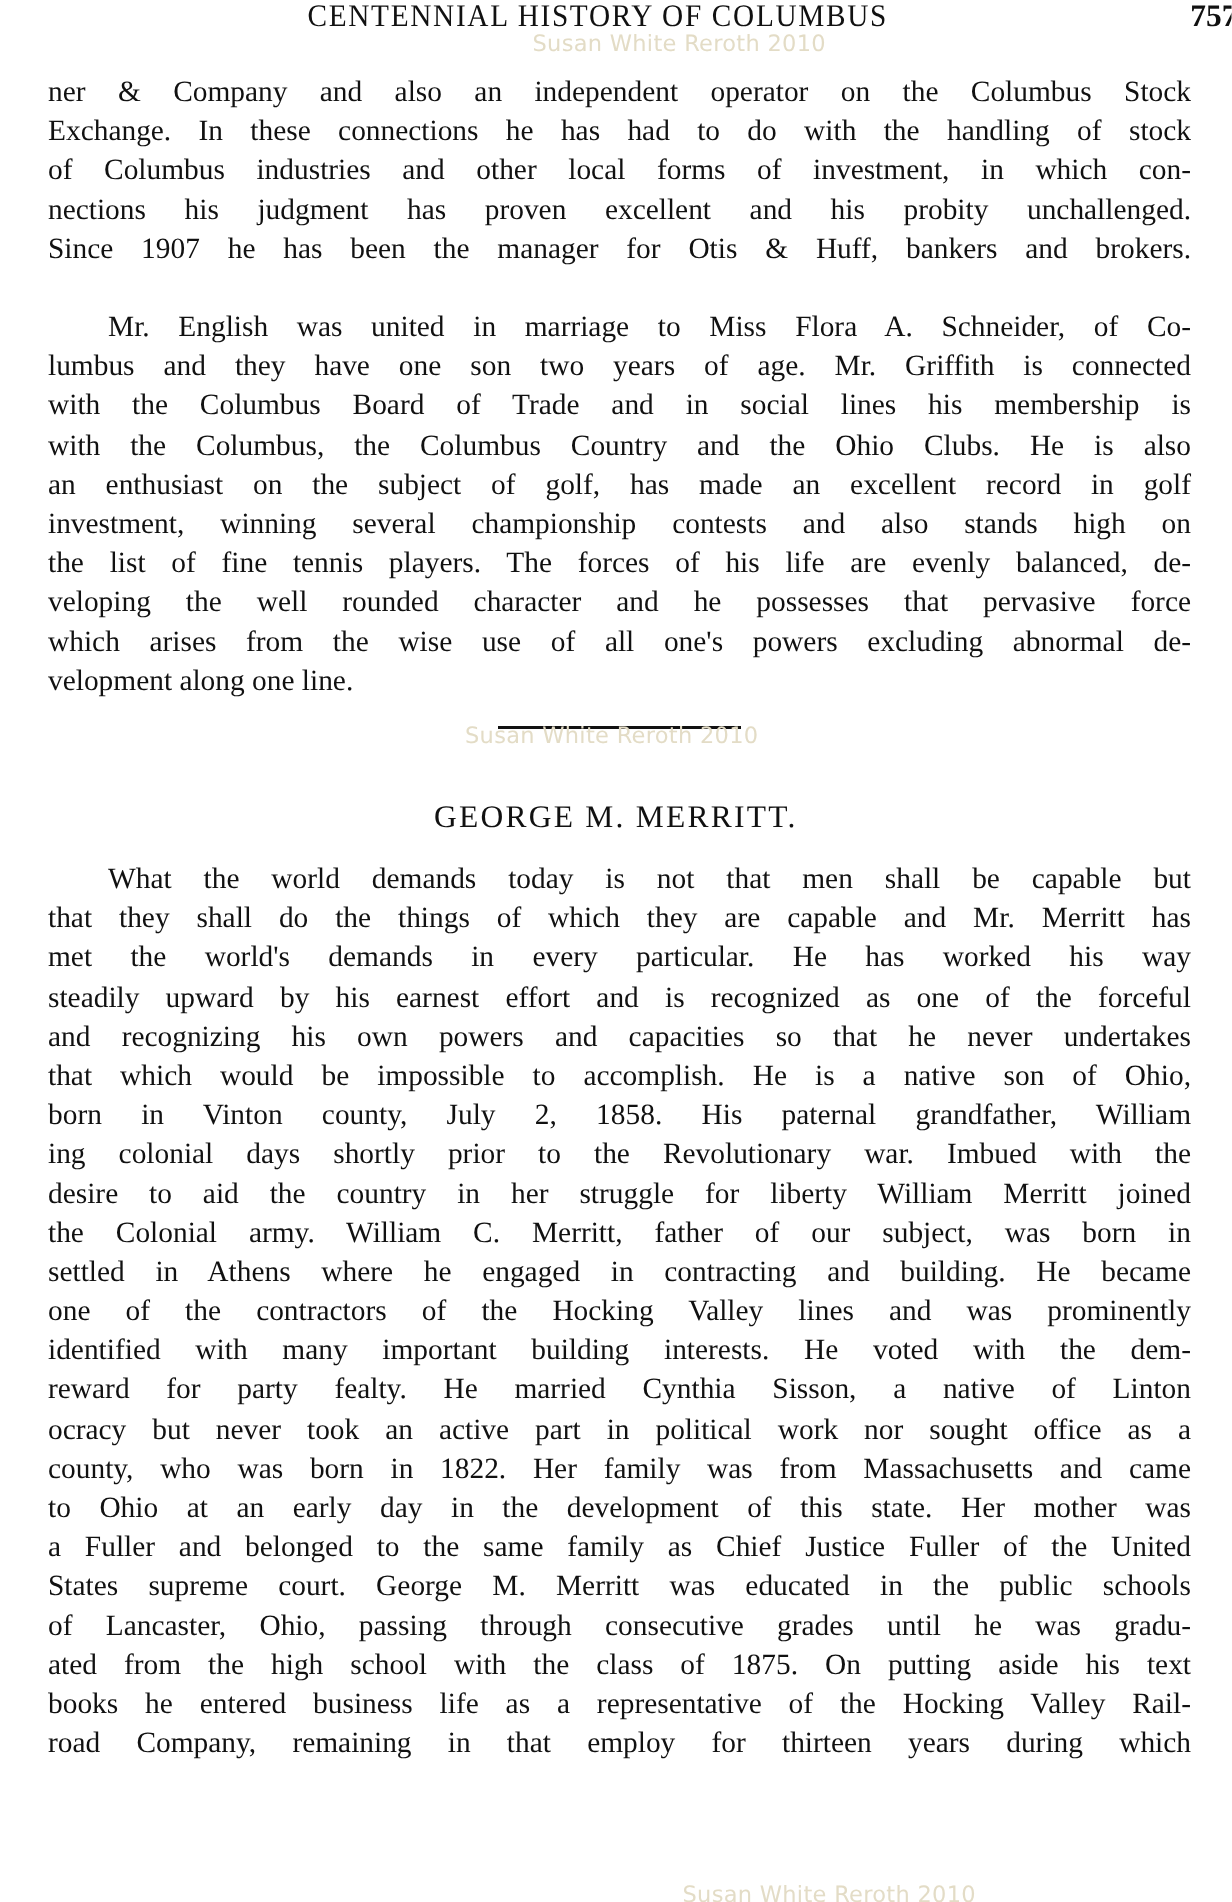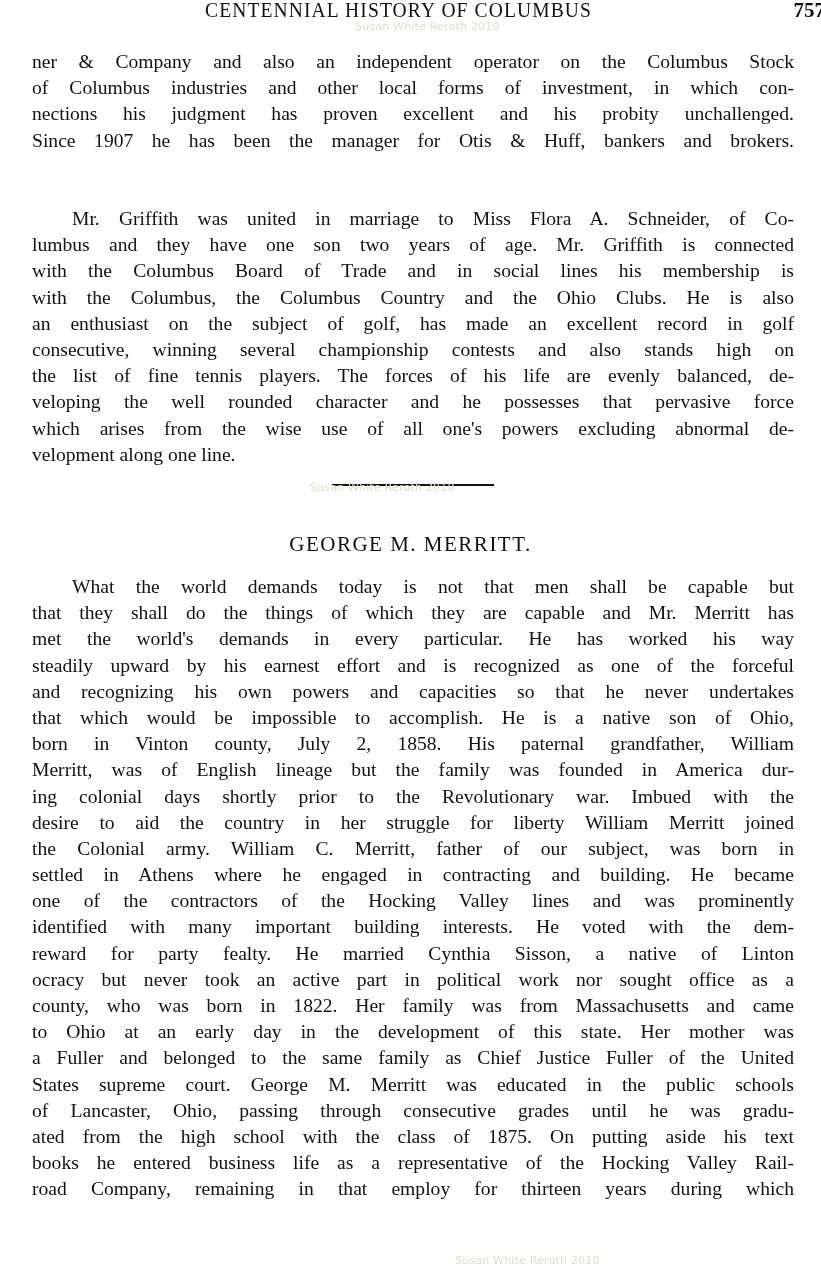--- a/index.html
+++ b/index.html
@@ -45,21 +45,21 @@
       position: absolute;
       right: 27px;
       top: -2px;
       font-size: 21px;
       font-weight: bold;
       white-space: nowrap;
     }
     .watermark {
       position: absolute;
       font-family: "DejaVu Sans", sans-serif;
-      font-size: 11px;
+      font-size: 15px;
       color: #e3dcc6;
       white-space: nowrap;
       letter-spacing: 0.2px;
     }
     .wm-top { left: 355px; top: 20px; }
     .wm-mid { left: 310px; top: 481px; }
     .wm-bot { left: 455px; top: 1254px; }
 
     .text-block {
       position: absolute;
@@ -111,52 +111,52 @@
 
   <div class="running-head">
     <span class="running-title">CENTENNIAL HISTORY OF COLUMBUS</span>
     <span class="page-number">757</span>
   </div>
 
   <span class="watermark wm-top">Susan White Reroth 2010</span>
 
   <div class="text-block block-1">
     <span class="line">ner &amp; Company and also an independent operator on the Columbus Stock</span>
+    <span class="line">Exchange.  In these connections he has had to do with the handling of stock</span>
     <span class="line">of Columbus industries and other local forms of investment, in which con-</span>
     <span class="line">nections his judgment has proven excellent and his probity unchallenged.</span>
     <span class="line">Since 1907 he has been the manager for Otis &amp; Huff, bankers and brokers.</span>
   </div>
 
   <div class="text-block block-2">
-    <span class="line indent">Mr. Griffith was united in marriage to Miss Flora A. Schneider, of Co-</span>
+    <span class="line indent">Mr. English was united in marriage to Miss Flora A. Schneider, of Co-</span>
     <span class="line">lumbus and they have one son two years of age.  Mr. Griffith is connected</span>
     <span class="line">with the Columbus Board of Trade and in social lines his membership is</span>
     <span class="line">with the Columbus, the Columbus Country and the Ohio Clubs.  He is also</span>
     <span class="line">an enthusiast on the subject of golf, has made an excellent record in golf</span>
-    <span class="line">consecutive, winning several championship contests and also stands high on</span>
+    <span class="line">investment, winning several championship contests and also stands high on</span>
     <span class="line">the list of fine tennis players.  The forces of his life are evenly balanced, de-</span>
     <span class="line">veloping the well rounded character and he possesses that pervasive force</span>
     <span class="line">which arises from the wise use of all one's powers excluding abnormal de-</span>
     <span class="line last">velopment along one line.</span>
   </div>
 
   <div class="divider"></div>
   <span class="watermark wm-mid">Susan White Reroth 2010</span>
 
   <div class="section-heading">GEORGE M. MERRITT.</div>
 
   <div class="text-block block-3">
     <span class="line indent">What the world demands today is not that men shall be capable but</span>
     <span class="line">that they shall do the things of which they are capable and Mr. Merritt has</span>
     <span class="line">met the world's demands in every particular.  He has worked his way</span>
     <span class="line">steadily upward by his earnest effort and is recognized as one of the forceful</span>
     <span class="line">and recognizing his own powers and capacities so that he never undertakes</span>
     <span class="line">that which would be impossible to accomplish.  He is a native son of Ohio,</span>
     <span class="line">born in Vinton county, July 2, 1858.  His paternal grandfather, William</span>
-    <span class="line">Merritt, was of English lineage but the family was founded in America dur-</span>
     <span class="line">ing colonial days shortly prior to the Revolutionary war.  Imbued with the</span>
     <span class="line">desire to aid the country in her struggle for liberty William Merritt joined</span>
     <span class="line">the Colonial army.  William C. Merritt, father of our subject, was born in</span>
     <span class="line">settled in Athens where he engaged in contracting and building.  He became</span>
     <span class="line">one of the contractors of the Hocking Valley lines and was prominently</span>
     <span class="line">identified with many important building interests.  He voted with the dem-</span>
     <span class="line">reward for party fealty.  He married Cynthia Sisson, a native of Linton</span>
     <span class="line">ocracy but never took an active part in political work nor sought office as a</span>
     <span class="line">county, who was born in 1822.  Her family was from Massachusetts and came</span>
     <span class="line">to Ohio at an early day in the development of this state.  Her mother was</span>

